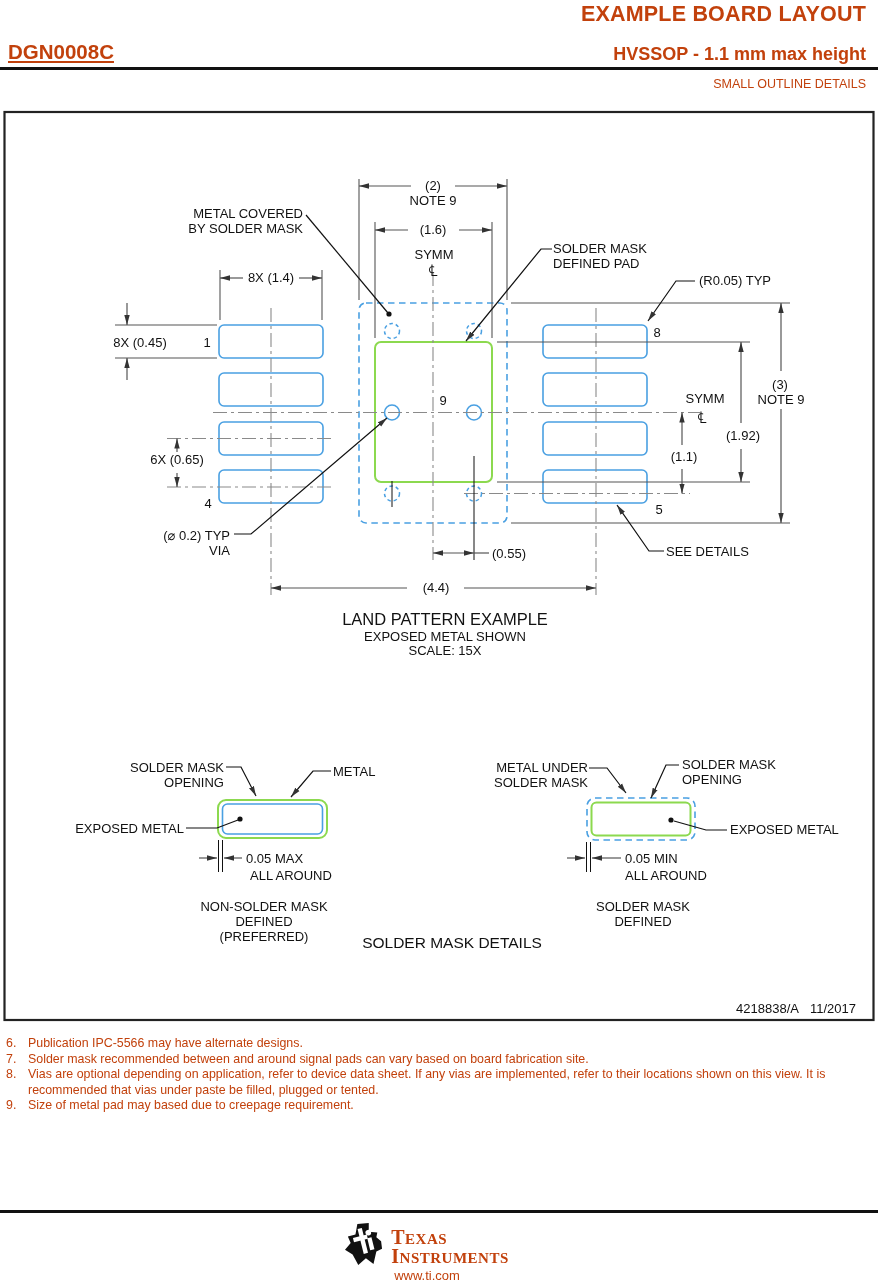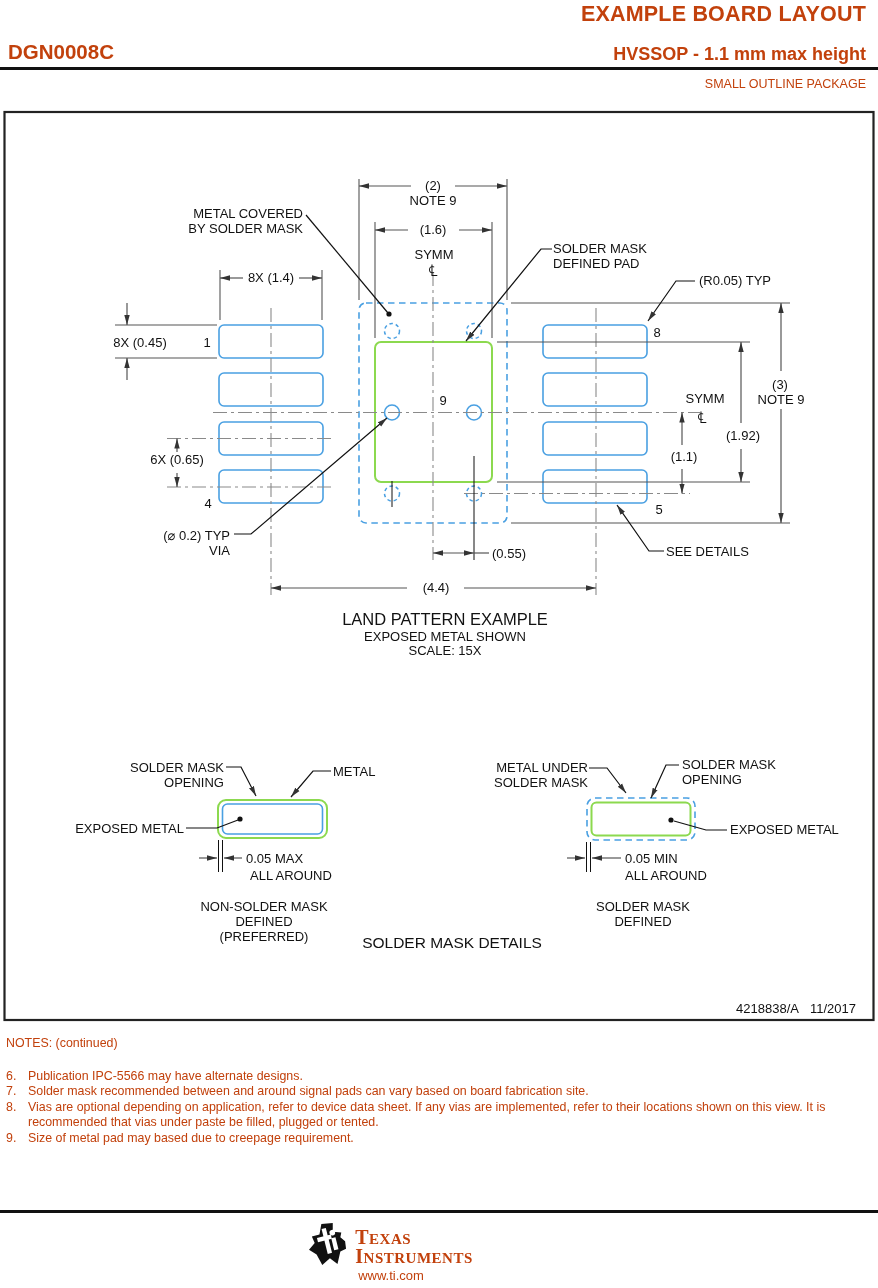--- a/index.html
+++ b/index.html
@@ -1,21 +1,21 @@
 <!DOCTYPE html>
 <html><head>
 <meta charset="utf-8">
 <style>
   html,body{margin:0;padding:0;background:#fff;}
   .page{position:relative;width:878px;height:1288px;background:#fff;overflow:hidden;
         font-family:"Liberation Sans",sans-serif;color:#c2410c;}
   .abs{position:absolute;}
   
   .doc-title{top:2px;right:12px;font-size:21.5px;font-weight:bold;letter-spacing:.2px;}
-  .part-code{top:40px;left:8px;font-size:20.5px;font-weight:bold;}
+  .part-code{top:40px;left:8px;font-size:20.5px;font-weight:bold;text-decoration:underline;}
   .pkg-title{top:44px;right:12px;font-size:18px;font-weight:bold;}
   .hrule{left:0;width:878px;height:2.5px;background:#111;}
   .rule-top{top:67px;}
   .pkg-family{top:77px;right:12px;font-size:12.5px;}
   
   svg text{font-family:"Liberation Sans",sans-serif;font-size:13px;fill:#111;}
   svg text.t16{font-size:16.5px;} svg text.t15{font-size:15.5px;} svg text.cl-sym{font-size:16px;}
   .blue{stroke:#4aa0e2;fill:none;stroke-width:1.6px;}
   .bluedash{stroke:#4aa0e2;fill:none;stroke-width:1.6px;stroke-dasharray:6.5 4.5;}
   .viadash{stroke:#4aa0e2;fill:none;stroke-width:1.5px;stroke-dasharray:3.5 3;}
@@ -27,37 +27,37 @@
   .thin{stroke:#111;fill:none;stroke-width:1px;}
   .frame{stroke:#222;fill:none;stroke-width:2.2px;}
   
   .notes{top:1036px;left:6px;width:828px;font-size:12.4px;line-height:15.5px;}
   .notes-title{margin:0 0 17px 0;}
   .note{display:flex;}
   .note-num{width:22px;flex:none;}
   .note-text{flex:1;}
   
   .rule-bottom{top:1210px;}
-  .footer{top:1221px;left:0;width:758px;display:flex;flex-direction:column;align-items:center;}
+  .footer{top:1221px;left:0;width:758px;display:flex;flex-direction:column;align-items:center;padding-left:36px;}
   .brand-row{display:flex;align-items:flex-start;gap:8px;transform:translateX(12px);}
   .brand-text{font-family:"Liberation Serif",serif;font-weight:bold;line-height:17px;padding-top:8px;}
   .brand-line{display:block;font-size:15px;letter-spacing:.5px;}
   .brand-line::first-letter{font-size:20px;}
   .site-url{font-size:13px;margin-top:1px;transform:translateX(12px);}
 </style>
 </head>
 <body>
 
 <div class="page">
 
   <div class="abs doc-title">EXAMPLE BOARD LAYOUT</div>
   <div class="abs part-code">DGN0008C</div>
   <div class="abs pkg-title">HVSSOP - 1.1 mm max height</div>
   <div class="abs hrule rule-top"></div>
-  <div class="abs pkg-family">SMALL OUTLINE PACKAGE</div>
+  <div class="abs pkg-family">SMALL OUTLINE DETAILS</div>
 
   <svg class="abs" style="top:0;left:0" width="878" height="1288" viewBox="0 0 878 1288">
     <defs>
       <marker id="aE" markerWidth="11" markerHeight="7" refX="10" refY="3" orient="auto" markerUnits="userSpaceOnUse">
         <path d="M0,0.3 L10,3 L0,5.7 Z" fill="#333"></path>
       </marker>
       <marker id="aS" markerWidth="11" markerHeight="7" refX="10" refY="3" orient="auto-start-reverse" markerUnits="userSpaceOnUse">
         <path d="M0,0.3 L10,3 L0,5.7 Z" fill="#333"></path>
       </marker>
     </defs>
@@ -226,21 +226,20 @@
       <text x="643" y="911" text-anchor="middle">SOLDER MASK</text>
       <text x="643" y="926" text-anchor="middle">DEFINED</text>
     </g>
 
     <text x="452" y="948" text-anchor="middle" class="t15">SOLDER MASK DETAILS</text>
     <text x="799" y="1013" text-anchor="end">4218838/A</text>
     <text x="856" y="1013" text-anchor="end">11/2017</text>
   </svg>
 
   <div class="abs notes">
-    <p class="notes-title">NOTES: (continued)</p>
     <div class="note">
       <span class="note-num">6.</span>
       <span class="note-text">Publication IPC-5566 may have alternate designs.</span>
     </div>
     <div class="note">
       <span class="note-num">7.</span>
       <span class="note-text">Solder mask recommended between and around signal pads can vary based on board fabrication site.</span>
     </div>
     <div class="note">
       <span class="note-num">8.</span>

